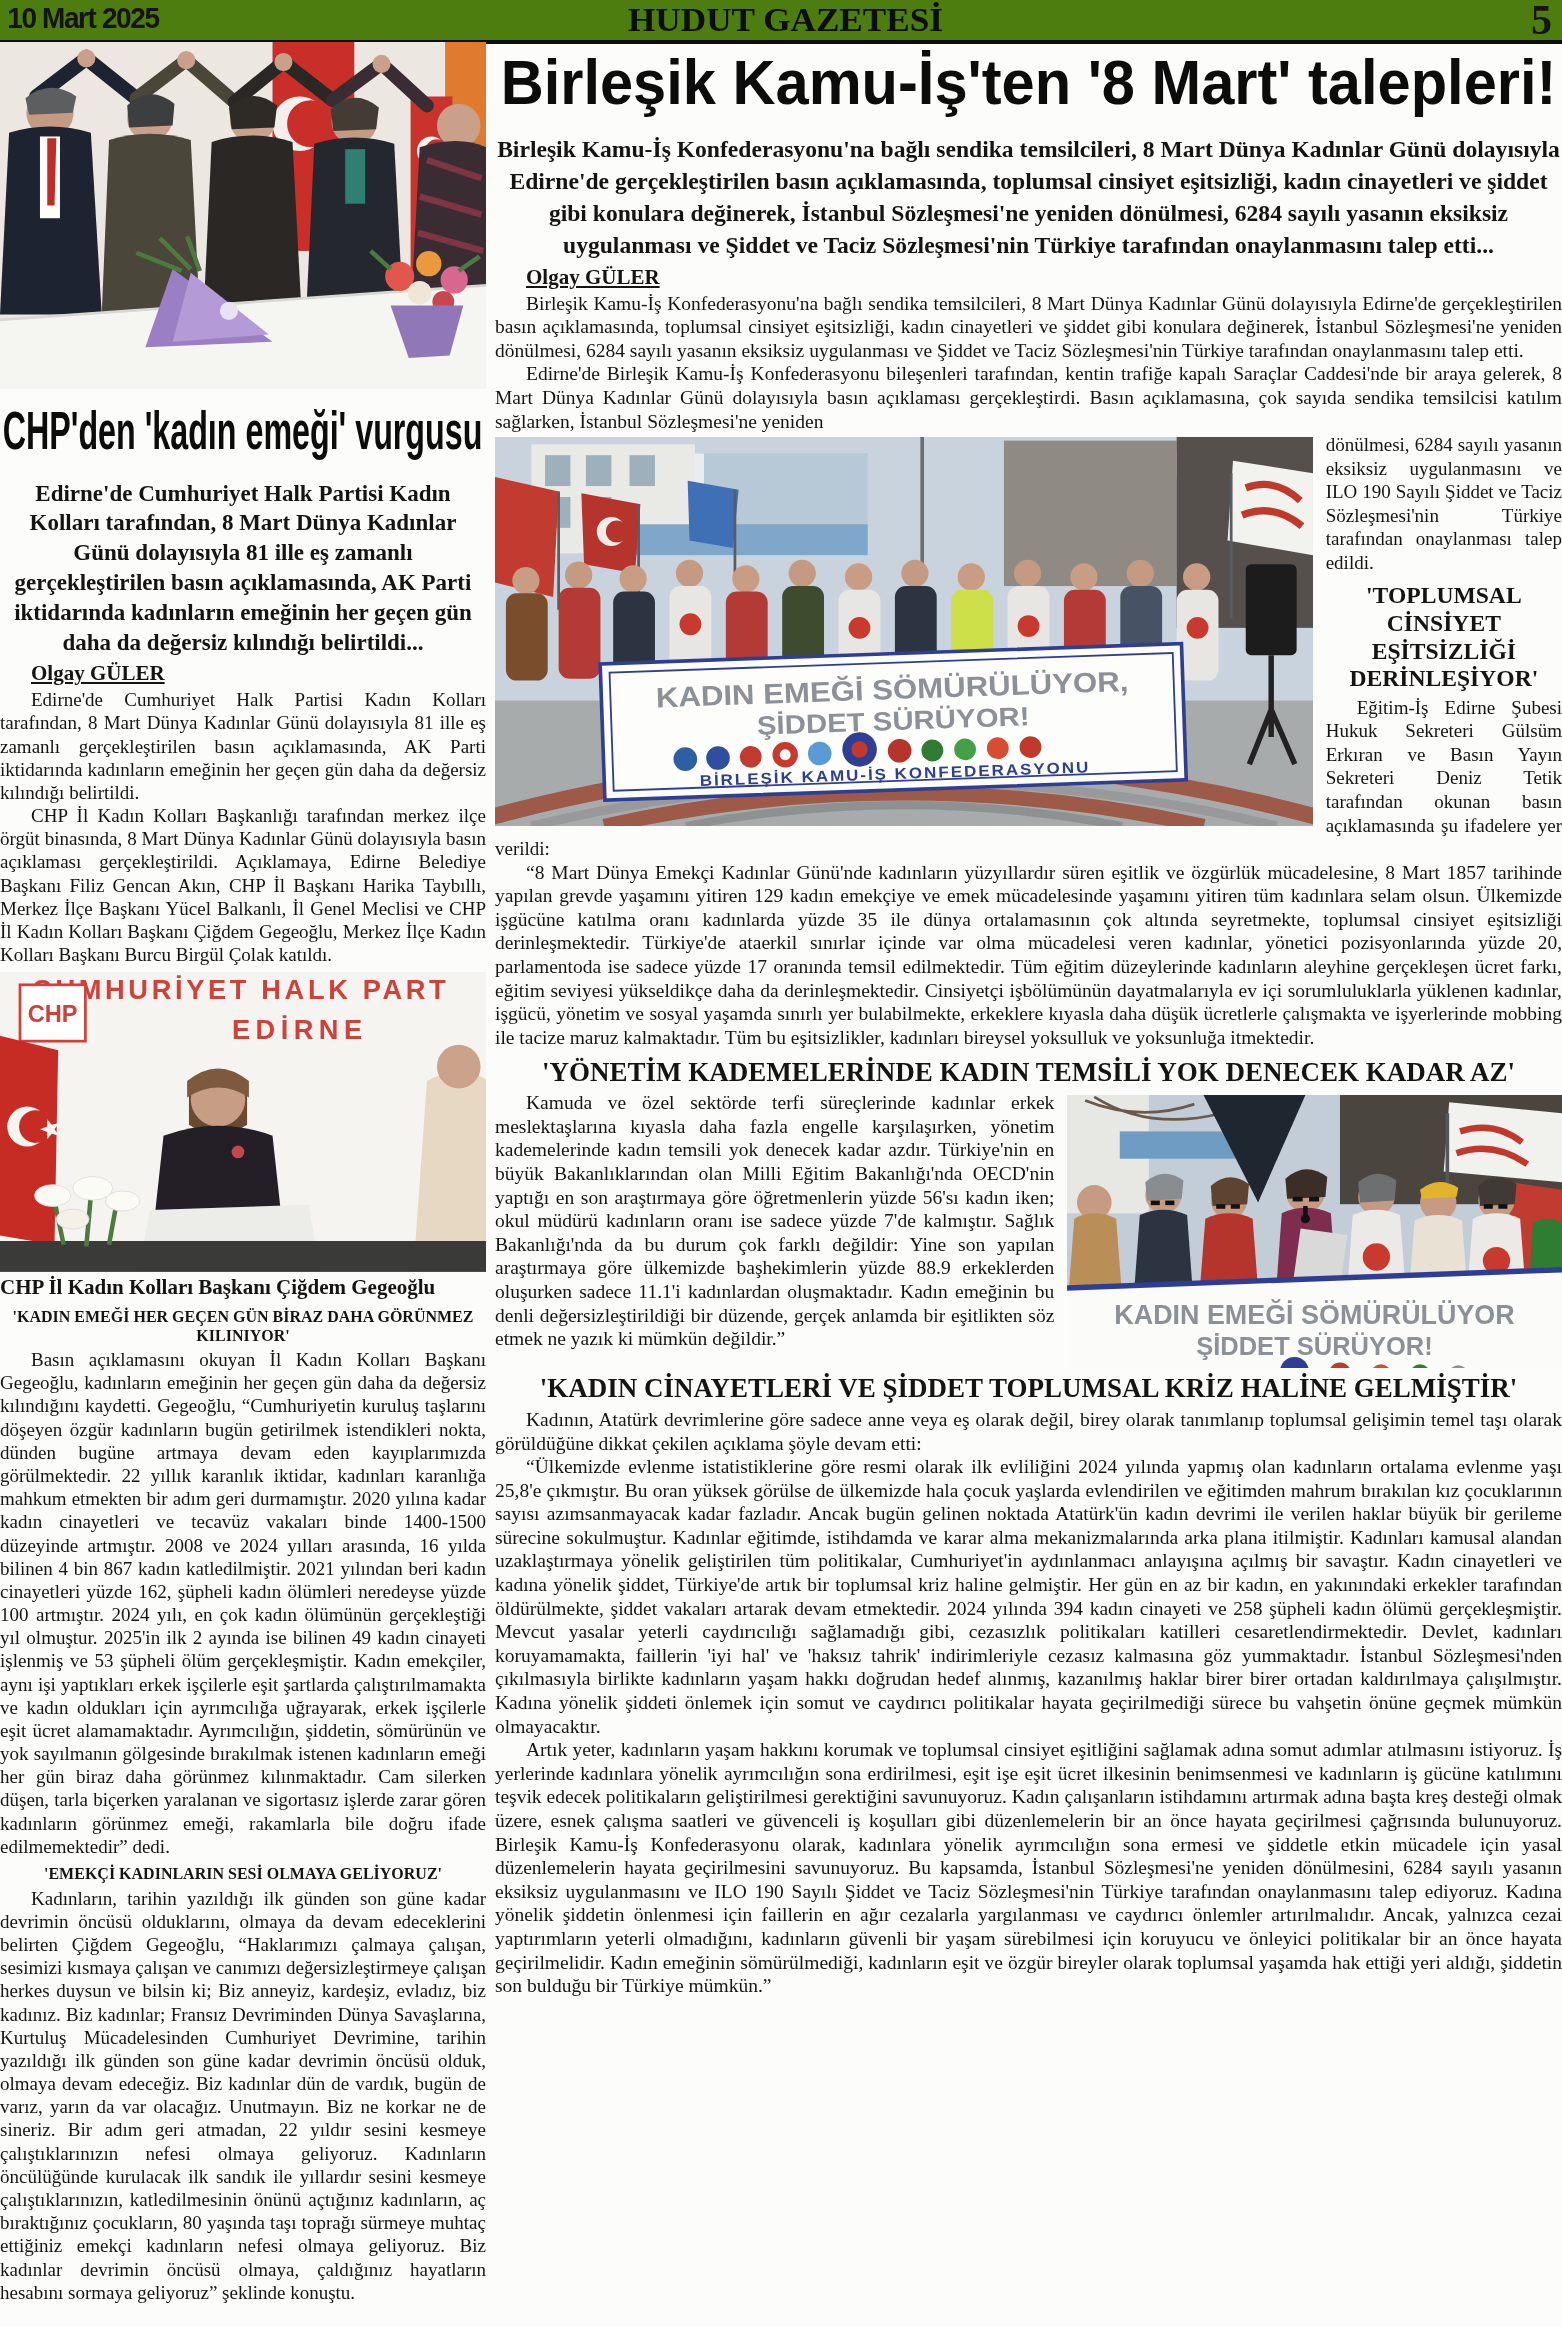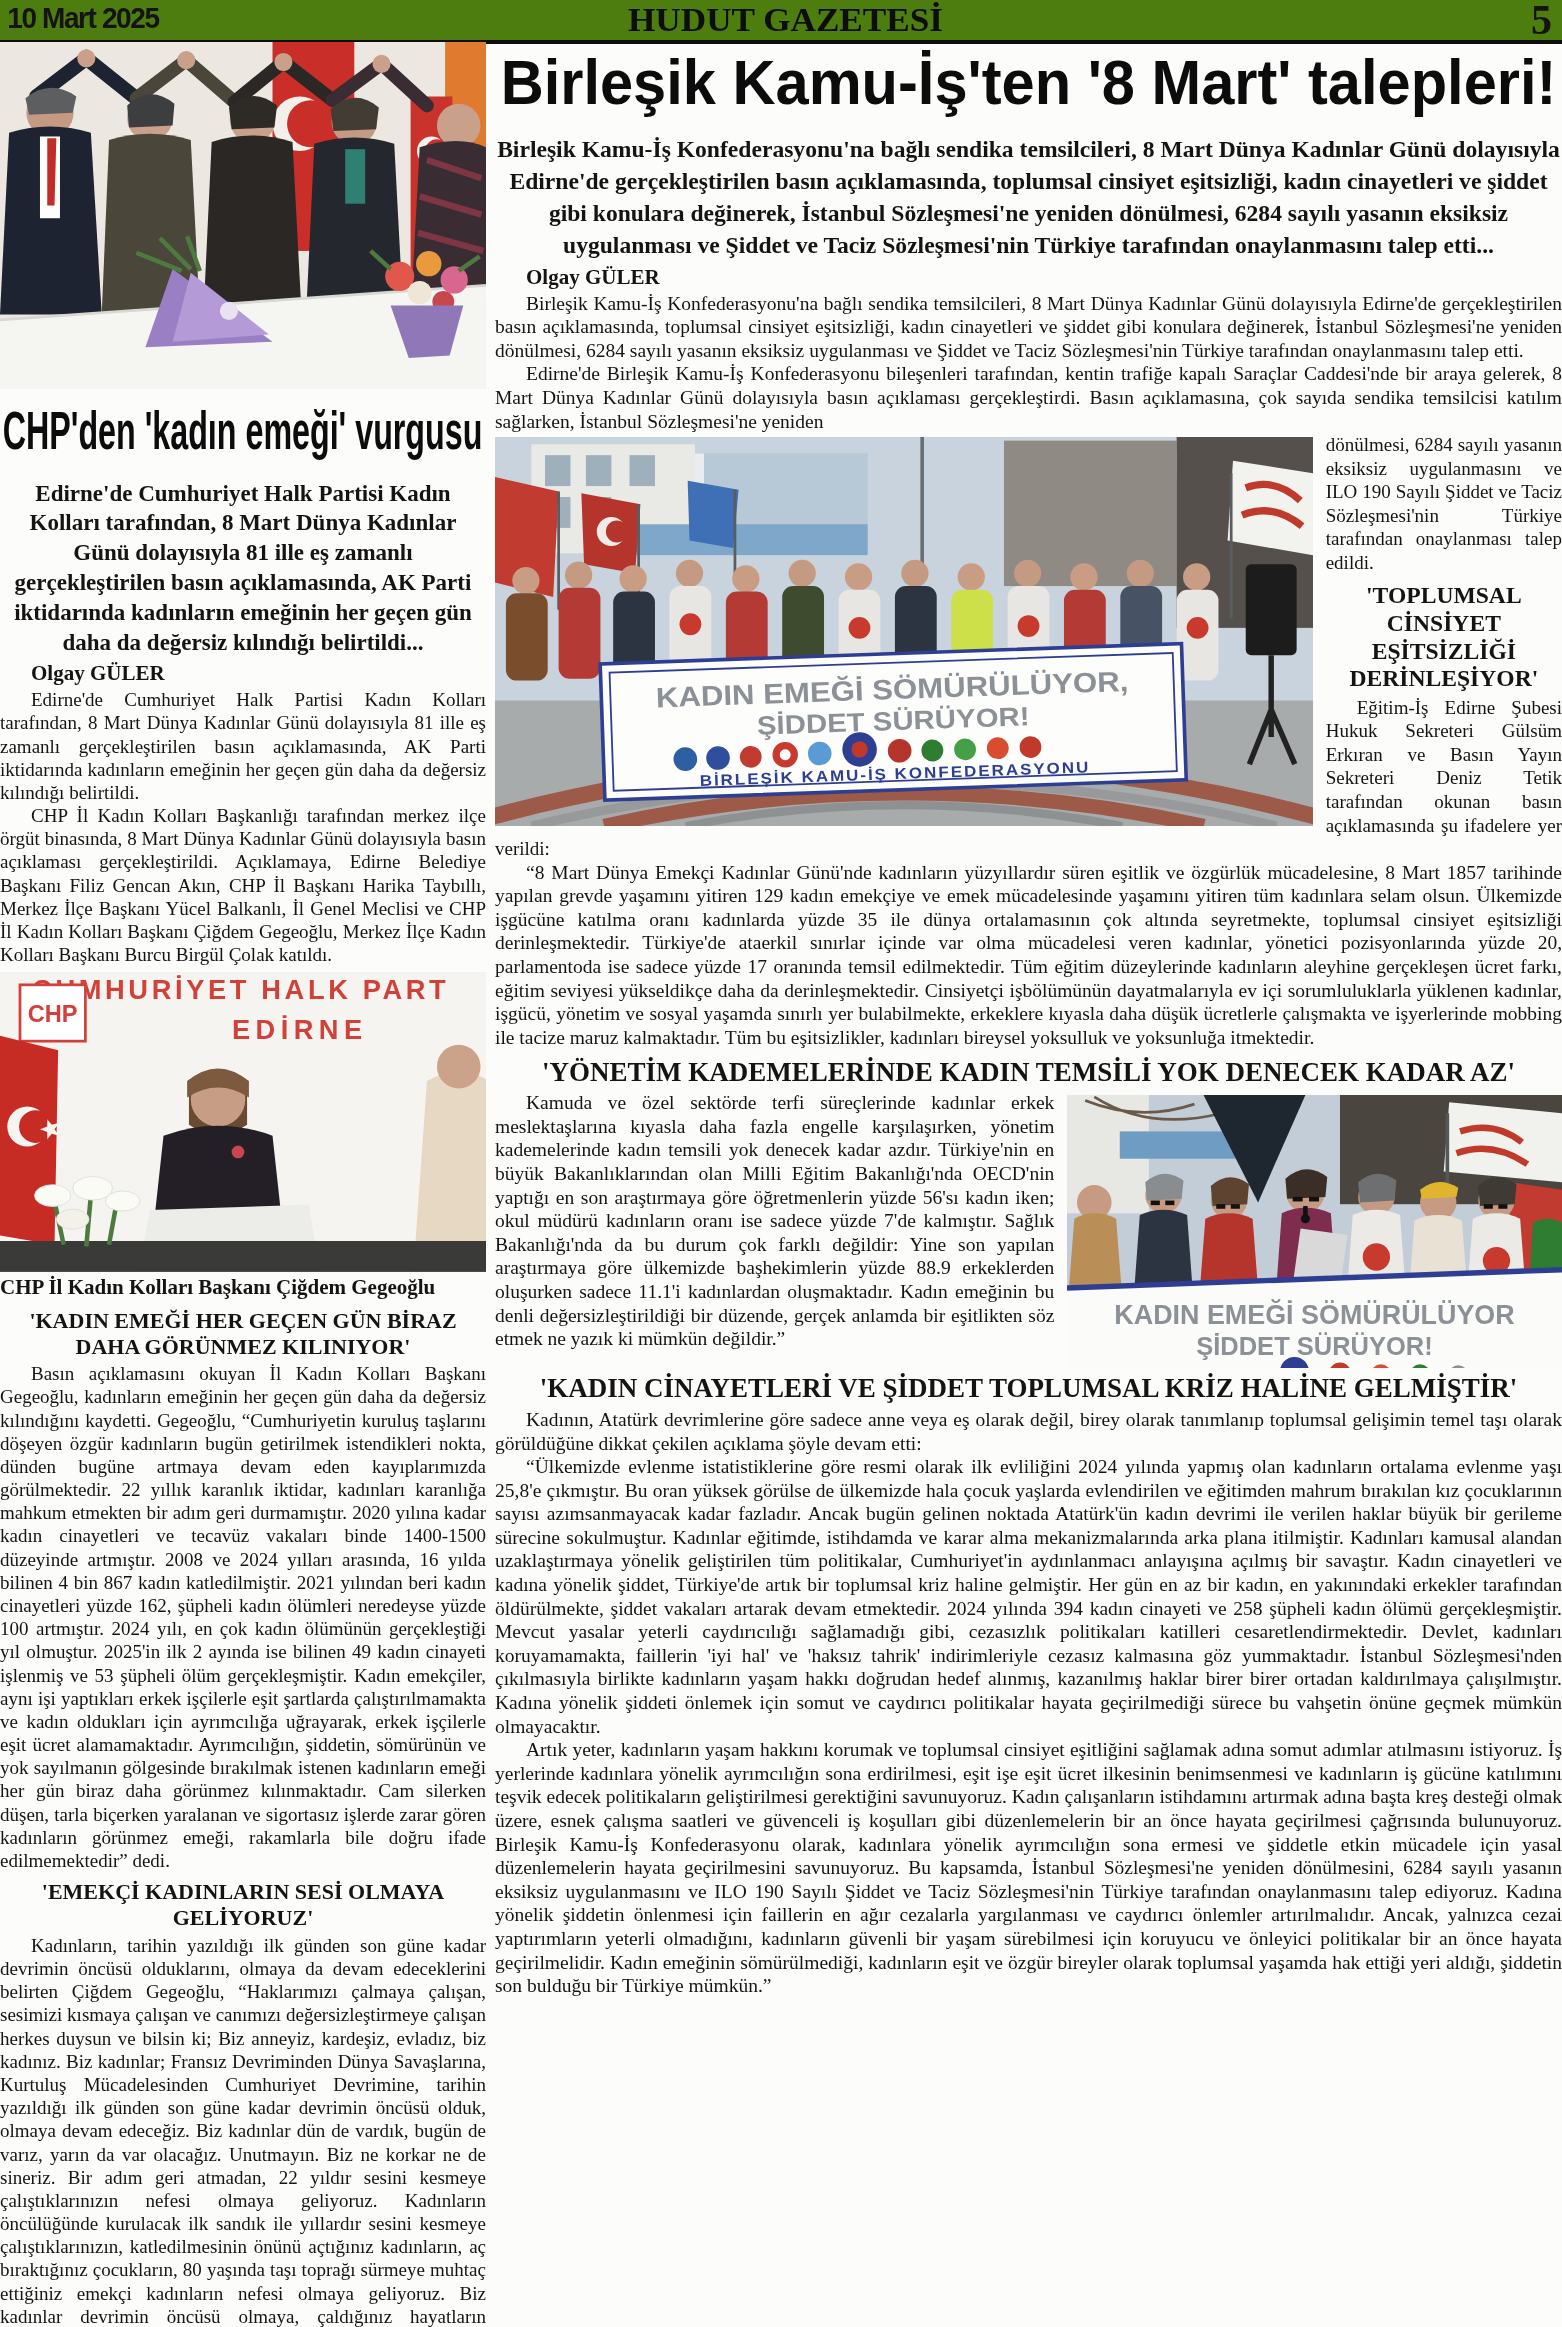--- a/index.html
+++ b/index.html
@@ -13,27 +13,27 @@
   .hdr-num{position:absolute;right:11px;top:-3.6px;font-weight:bold;font-size:42px;}
   
   .col{position:absolute;top:42px;}
   .col-left{left:0;width:486px;}
   .col-right{left:495px;width:1067px;}
   
   .deck{font-weight:bold;text-align:center;margin:5.5px 1.8px 1.8px 1.8px;}
   .deck-l{font-size:23px;line-height:1.3;}
   .deck-r{font-size:23.6px;line-height:1.36;margin-top:9px;}
   .byline{font-weight:bold;font-size:21px;margin:3.6px 0 1.8px 31px;}
-  .byline span{}
+  .byline span{text-decoration:underline;}
   p.body{margin:0;text-align:justify;text-indent:31px;}
   .bl{font-size:19px;line-height:1.22;}
   .br{font-size:19.5px;line-height:1.21;}
   .beside{font-size:19px;line-height:1.24;}
   h3.sub{font-weight:bold;text-align:center;margin:7.3px 0 2.7px 0;line-height:1.18;}
-  .sub-l{font-size:22px;}
+  .sub-l{font-size:16px;}
   .sub-r{font-size:27px;}
   .sub-beside{font-size:23.6px;margin-top:9px;}
   .caption{font-weight:bold;font-size:21px;text-align:left;margin:3.6px 0 1.8px 0;}
   figure{margin:0;}
   .ph{display:block;background:#ddd;}
   .phC{float:left;margin:3.6px 12.7px 5.5px 0;}
   .phD{float:right;margin:3.6px 0 5.5px 12.7px;}
   .clr{clear:both;}
   .quote{margin-top:5.5px;}
   svg text{font-family:"Liberation Sans",sans-serif;}

